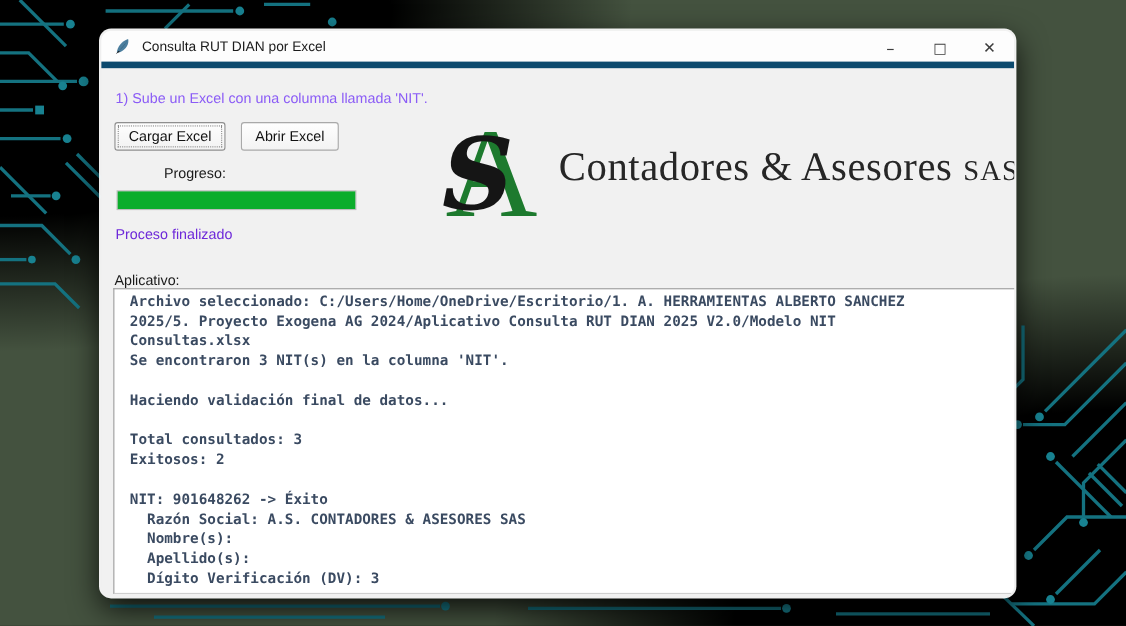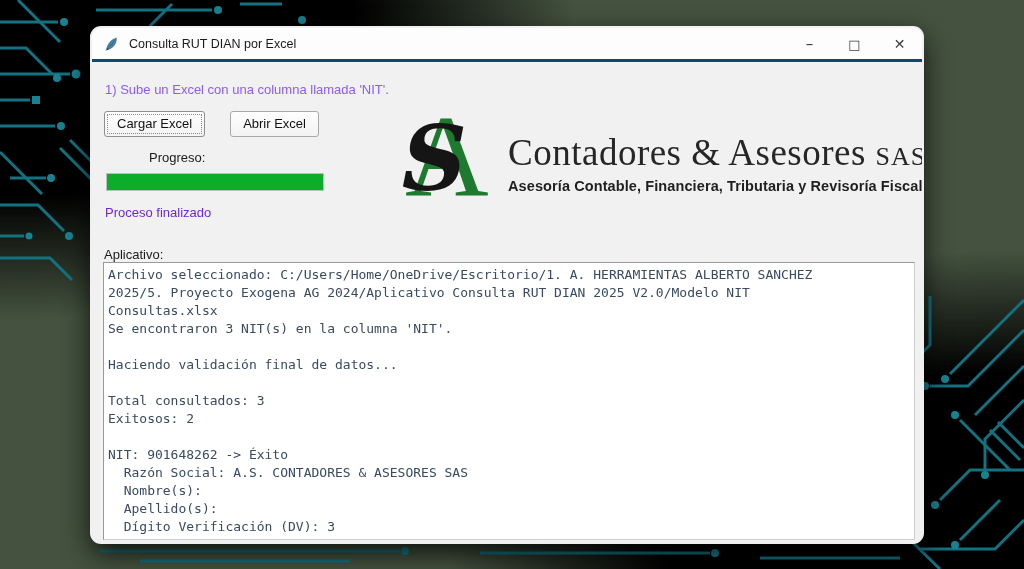--- a/index.html
+++ b/index.html
@@ -4,33 +4,33 @@
 <style>
   html,body{margin:0;padding:0;width:1024px;height:569px;overflow:hidden;background:#000;
     font-family:"Liberation Sans","DejaVu Sans",sans-serif;}
   #bg{position:absolute;left:0;top:0;width:1024px;height:569px;}
 
   .window{position:absolute;left:92px;top:28px;width:830px;height:514px;background:#f1f1f1;
     border-radius:9px;box-shadow:0 0 0 2px rgba(252,252,252,.95),0 10px 28px rgba(0,0,0,.85);
     overflow:hidden;}
 
   .titlebar{position:absolute;left:0;top:0;right:0;height:34px;background:#fdfdfd;
-    border-bottom:3px solid #0c4a6e;display:flex;align-items:center;padding-left:12px;box-sizing:border-box;}
+    border-bottom:6px solid #0c4a6e;display:flex;align-items:center;padding-left:12px;box-sizing:border-box;}
   .titlebar .app-icon{width:16px;height:16px;margin-right:9px;flex:0 0 auto;}
   .titlebar .title{font-size:12.5px;color:#1b1b1b;}
   .controls{position:absolute;right:0;top:0;height:33px;display:flex;}
   .ctrl{width:45px;height:33px;border:none;background:transparent;color:#3c3c3c;
     font-size:14px;line-height:33px;text-align:center;padding:0;cursor:default;
     font-family:"DejaVu Sans",sans-serif;}
   .ctrl.min{font-size:15px;}
   .ctrl.max{font-size:13px;}
 
   .instruction{position:absolute;left:13px;top:54px;font-size:13px;color:#8b5cf6;}
 
-  .btn-row{position:absolute;left:12px;top:83px;display:flex;gap:25px;}
+  .btn-row{position:absolute;left:12px;top:83px;display:flex;gap:14px;}
   .tkbtn{font-family:"Liberation Sans","DejaVu Sans",sans-serif;font-size:13px;color:#111;
     background:linear-gradient(#fefefe,#f3f3f3);border:1px solid #a9a9a9;border-radius:3px;
     padding:4px 12px 5px 12px;cursor:pointer;}
   .tkbtn.focused{outline:1px dotted #8a8a8a;outline-offset:-4px;border-color:#8f8f8f;}
 
   .progress-label{position:absolute;left:13px;top:122px;font-size:13px;color:#1a1a1a;margin-left:44px;}
   .progress-trough{position:absolute;left:14px;top:145px;width:216px;height:16px;
     background:#e9e9e9;border:1px solid #bdbdbd;box-shadow:inset 0 1px 2px rgba(0,0,0,.12);}
   .progress-fill{height:100%;width:100%;background:#0bad2b;}
   .status-text{position:absolute;left:13px;top:177px;font-size:13px;color:#6d28d9;}
@@ -40,23 +40,23 @@
   .logo-text{margin-left:10px;display:flex;flex-direction:column;}
   .company-line{margin-top:44px;font-family:"Liberation Serif","DejaVu Serif",serif;
     color:#262626;font-size:37px;line-height:1;white-space:nowrap;letter-spacing:.5px;}
   .company-suffix{font-size:26px;letter-spacing:1px;}
   .tagline{margin-top:7px;font-size:14.5px;font-weight:bold;color:#1f1f1f;letter-spacing:.1px;
     white-space:nowrap;}
 
   .results-label{position:absolute;left:12px;top:219px;font-size:13px;color:#1a1a1a;}
   .results-box{position:absolute;left:11px;top:234px;width:802px;height:270px;margin:0;
     background:#fff;border:1px solid #999;border-right-color:#cfcfcf;border-bottom-color:#cfcfcf;
-    padding:3px 4px;overflow:hidden;
+    padding:3px 14px;overflow:hidden;
     font-family:"DejaVu Sans Mono","Liberation Mono",monospace;
-    font-size:13px;line-height:18px;font-weight:400;color:#3a4a61;white-space:pre;}
+    font-size:13px;line-height:18px;font-weight:700;color:#3a4a61;white-space:pre;}
 </style>
 </head>
 <body>
 
 <svg id="bg" viewBox="0 0 1024 569" xmlns="http://www.w3.org/2000/svg">
   <defs>
     <radialGradient id="gl" cx="0%" cy="0%" r="72%">
       <stop offset="0%" stop-color="#000"></stop>
         <stop offset="48%" stop-color="#000"></stop>
       <stop offset="78%" stop-color="#000" stop-opacity="0"></stop>
@@ -163,21 +163,20 @@
 
   <div class="logo">
     <svg class="monogram" viewBox="0 0 110 110">
       <text x="58" y="100" text-anchor="middle" font-family="Liberation Serif, DejaVu Serif, serif" font-size="118" fill="#1d7a2e">A</text>
       <text x="12" y="94" font-family="DejaVu Serif, serif" font-style="italic" font-weight="bold" font-size="92" fill="#151515">S</text>
     </svg>
     <div class="logo-text">
       <div class="company-line">
         <span>Contadores &amp; Asesores </span><span class="company-suffix">SAS</span>
       </div>
-      <div class="tagline">Asesoría Contable, Financiera, Tributaria y Revisoría Fiscal</div>
     </div>
   </div>
 
   <div class="results-label">Aplicativo:</div>
   <pre class="results-box">Archivo seleccionado: C:/Users/Home/OneDrive/Escritorio/1. A. HERRAMIENTAS ALBERTO SANCHEZ
 2025/5. Proyecto Exogena AG 2024/Aplicativo Consulta RUT DIAN 2025 V2.0/Modelo NIT
 Consultas.xlsx
 Se encontraron 3 NIT(s) en la columna 'NIT'.
 
 Haciendo validación final de datos...

